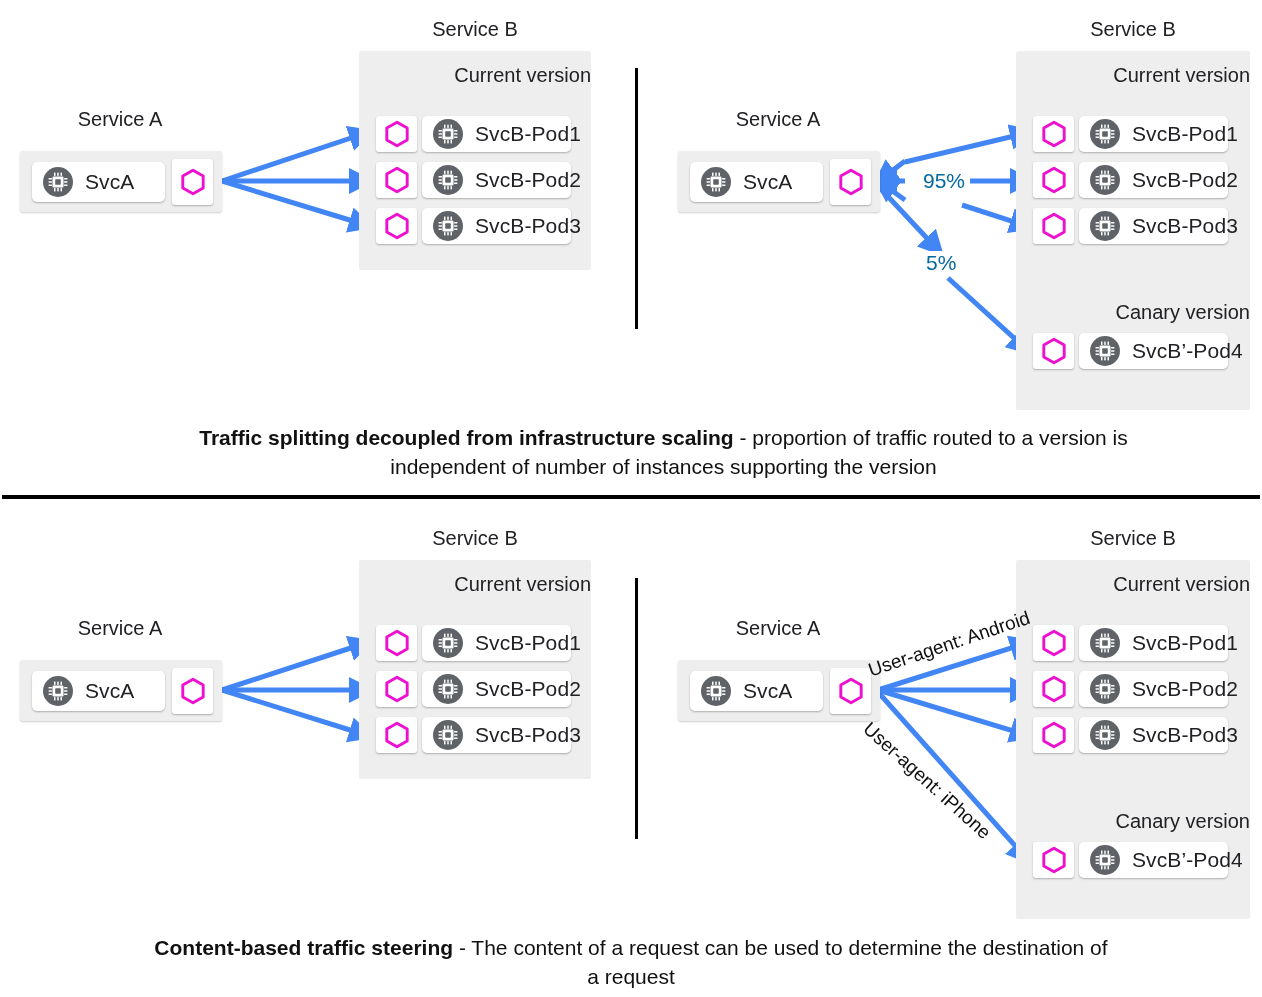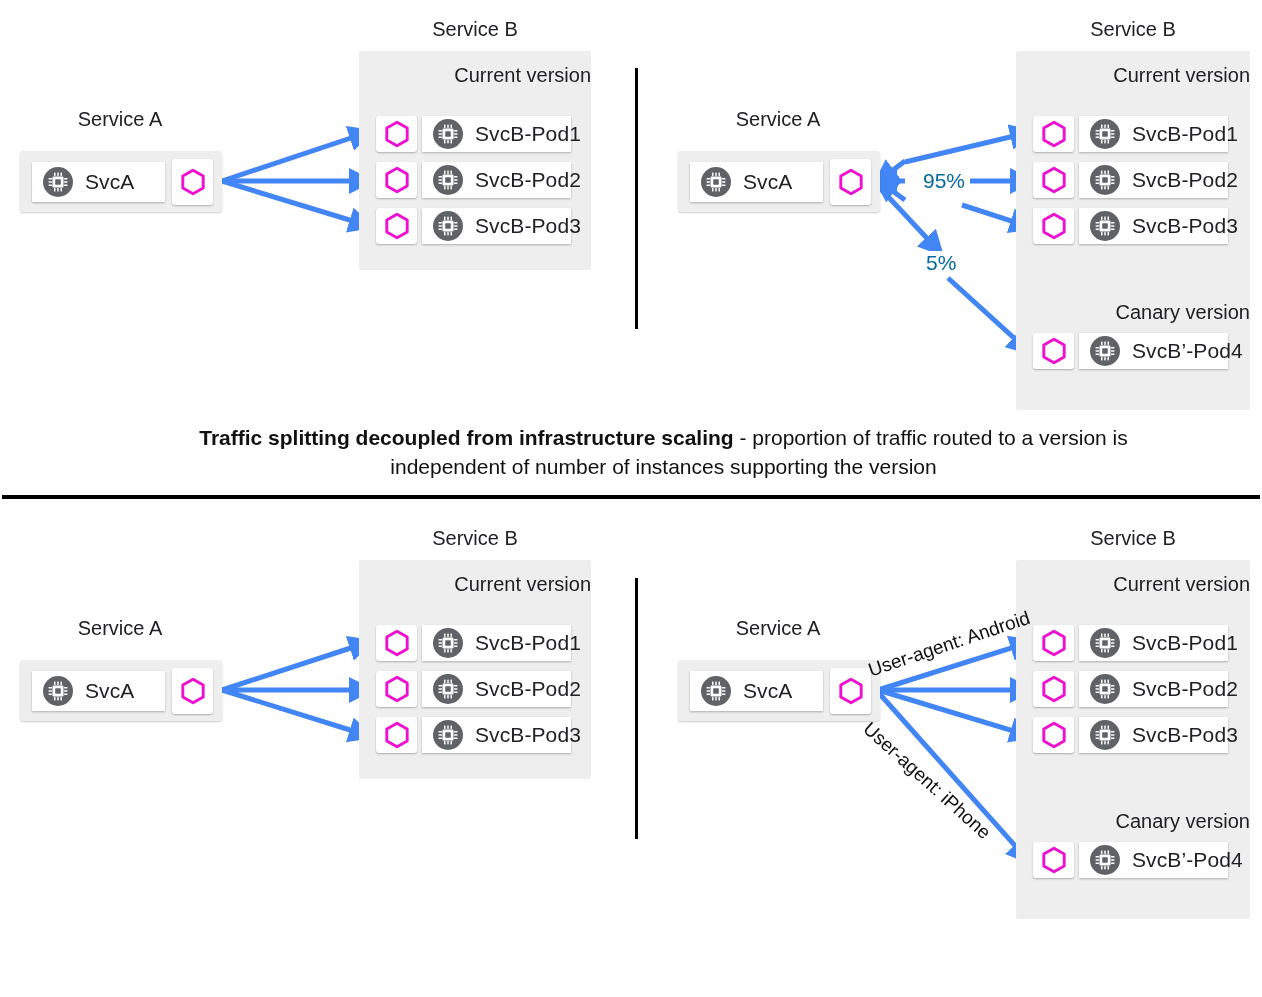--- a/index.html
+++ b/index.html
@@ -8,21 +8,21 @@
 
   .stage{position:absolute;inset:0;}
   .svcbox{
     position:absolute;background:#eeeeee;border-radius:3px;
     box-shadow:0 1px 2px rgba(0,0,0,.20);
   }
   .grouppanel{
     position:absolute;background:#eeeeee;border-radius:2px;
   }
   .card{
-    position:absolute;background:#ffffff;border-radius:0;
+    position:absolute;background:#ffffff;border-radius:5px;
     box-shadow:0 1px 2px rgba(0,0,0,.28);
     display:flex;align-items:center;
   }
   .hexcard{
     position:absolute;background:#ffffff;border-radius:3px;
     box-shadow:0 1px 2px rgba(0,0,0,.28);
     display:flex;align-items:center;justify-content:center;
   }
   .cardlabel{
     font-size:21px;color:#202124;white-space:nowrap;
@@ -387,14 +387,17 @@
   <div class="card" style="left:1079px;top:842px;width:149px;height:36px;">
     <svg class="chip" viewBox="0 0 30 30">
         <use href="#chipglyph"></use>
       </svg>
     <span class="cardlabel">SvcB’-Pod4</span>
   </div>
 
   <div class="uatag" style="left:869px;top:660px;transform:rotate(-18.5deg);">User-agent: Android</div>
   <div class="uatag" style="left:866px;top:715px;transform:rotate(42deg);">User-agent: iPhone</div>
 
+  <div class="caption" style="top: 933px; padding-left: 150px; padding-right: 150px; box-sizing: border-box;">
+    <b>Content-based traffic steering</b><span> - The content of a request can be used to determine the destination of a request</span>
+  </div>
 
 </div>
 
 </body></html>

